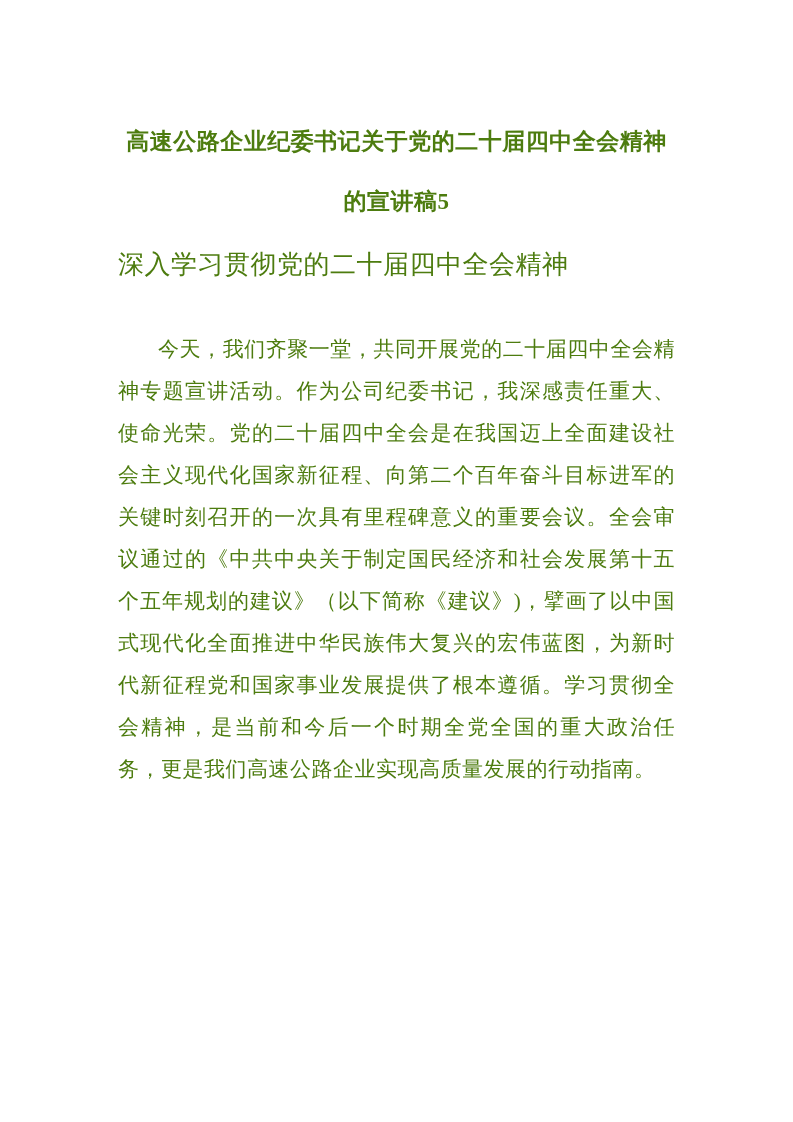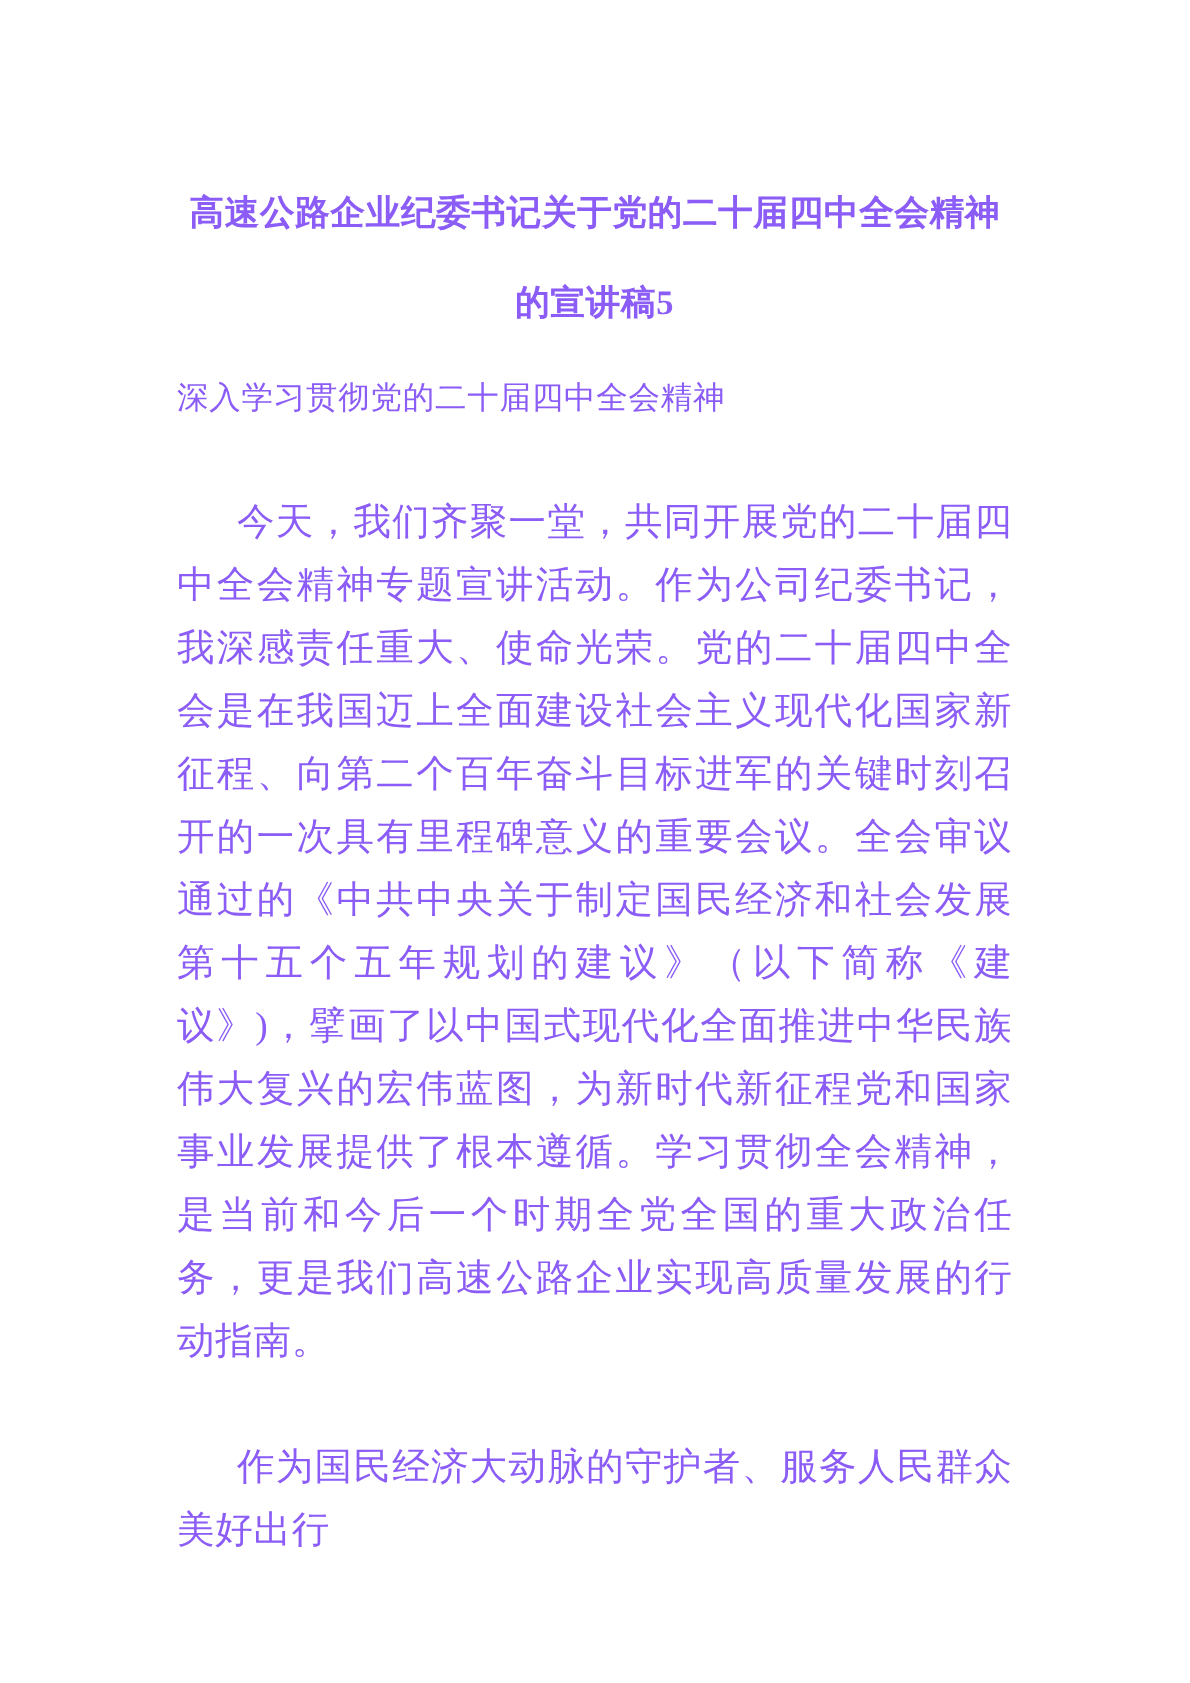--- a/index.html
+++ b/index.html
@@ -10,57 +10,56 @@
     background: #ffffff;
     overflow: hidden;
   }
 
   .page {
     width: 793px;
     height: 1122px;
     background: #ffffff;
     padding: 112px 118px 0 118px;
     font-family: "Liberation Serif", "DejaVu Serif", serif;
-    color: #8b5cf6;
+    color: #4d7c0f;
   }
 
   .doc-title {
     font-size: 23px;
     font-weight: bold;
     line-height: 60px;
     text-align: center;
     letter-spacing: 0.5px;
     margin-bottom: 12px;
   }
 
   .doc-line {
-    font-size: 21px;
+    font-size: 26px;
     line-height: 42px;
     letter-spacing: 0.5px;
     margin-bottom: 42px; 
     text-align: left;
   }
 
   .doc-para {
-    font-size: 25px;
+    font-size: 21px;
     line-height: 42px;
     letter-spacing: 0.5px;
     text-indent: 40px;       
     text-align: justify;
     margin-bottom: 42px;     
   }
 </style>
 </head>
 <body>
 
 <div class="page">
 
   <h1 class="doc-title">高速公路企业纪委书记关于党的二十届四中全会精神的宣讲稿5</h1>
 
   <p class="doc-line">深入学习贯彻党的二十届四中全会精神</p>
 
 
 
   <p class="doc-para">今天，我们齐聚一堂，共同开展党的二十届四中全会精神专题宣讲活动。作为公司纪委书记，我深感责任重大、使命光荣。党的二十届四中全会是在我国迈上全面建设社会主义现代化国家新征程、向第二个百年奋斗目标进军的关键时刻召开的一次具有里程碑意义的重要会议。全会审议通过的《中共中央关于制定国民经济和社会发展第十五个五年规划的建议》（以下简称《建议》)，擘画了以中国式现代化全面推进中华民族伟大复兴的宏伟蓝图，为新时代新征程党和国家事业发展提供了根本遵循。学习贯彻全会精神，是当前和今后一个时期全党全国的重大政治任务，更是我们高速公路企业实现高质量发展的行动指南。</p>
 
-  <p class="doc-para">作为国民经济大动脉的守护者、服务人民群众美好出行</p>
 
 </div>
 
 </body></html>

